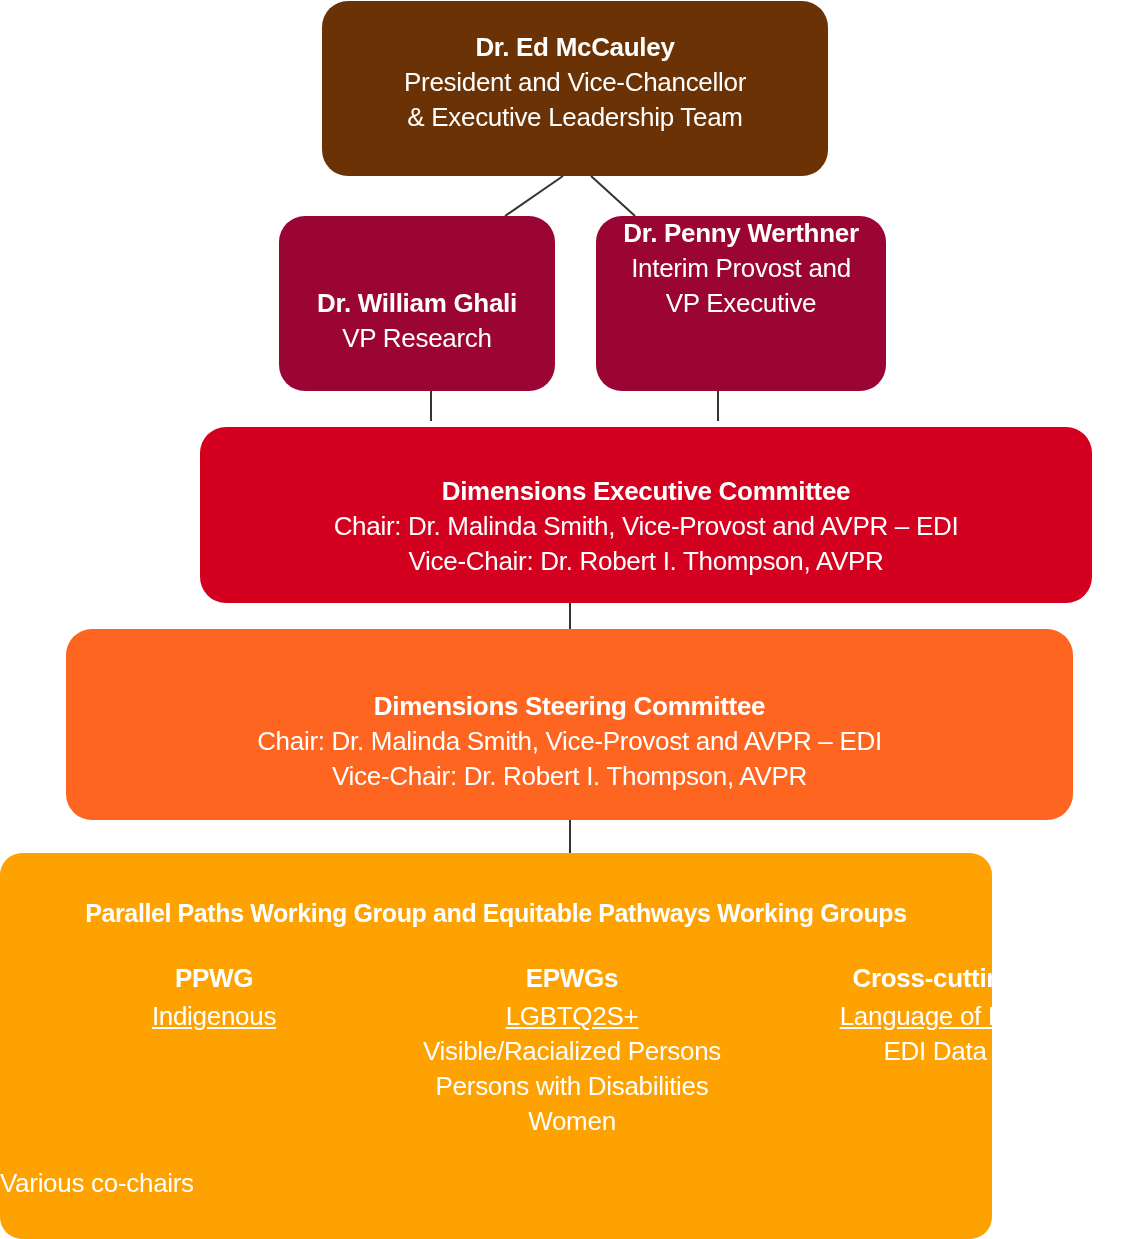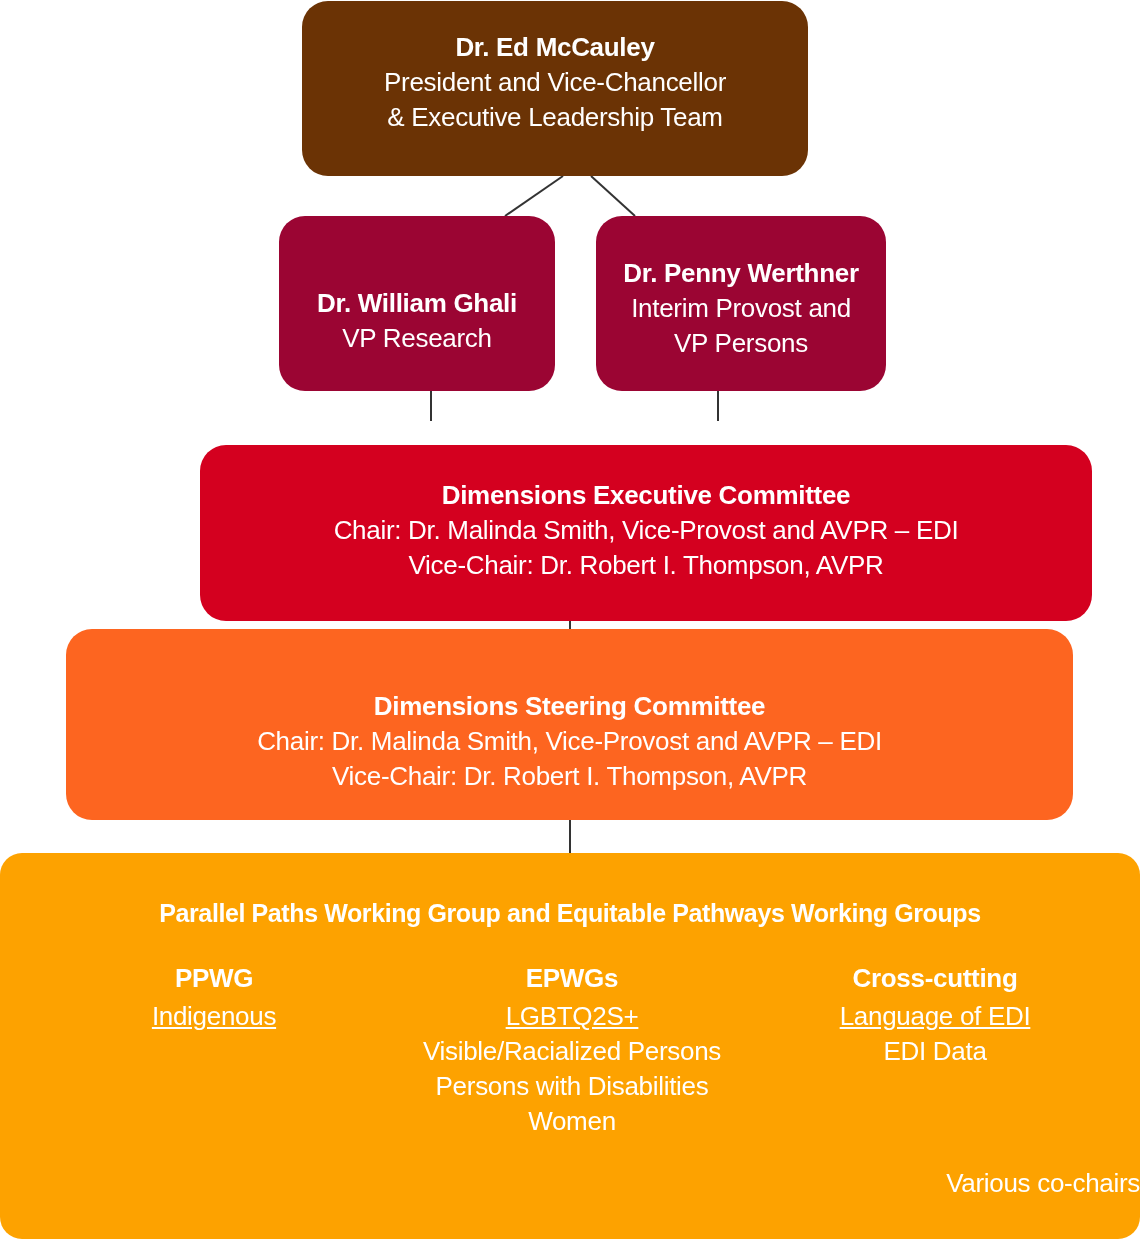--- a/index.html
+++ b/index.html
@@ -3,34 +3,34 @@
 <meta charset="utf-8">
 <style>
   html, body { margin: 0; padding: 0; background: #ffffff; }
   body { width: 1140px; height: 1239px; position: relative; overflow: hidden;
          font-family: "Liberation Sans", "DejaVu Sans", sans-serif; color: #ffffff; }
   .box { position: absolute; border-radius: 26px; display: flex; flex-direction: column;
          align-items: center; justify-content: center; text-align: center; box-sizing: border-box; }
   .line { display: block; white-space: nowrap; line-height: 35px; font-size: 26px; letter-spacing: -0.3px; }
   .b { font-weight: bold; }
   svg.connectors { position: absolute; left: 0; top: 0; width: 1140px; height: 1239px; }
-  #president { left: 302px; top: 1px; width: 506px; height: 175px; background: #6b3305; padding-bottom: 13px; }
+  #president { left: 322px; top: 1px; width: 506px; height: 175px; background: #6b3305; padding-bottom: 13px; }
   #vp-research { left: 279px; top: 216px; width: 276px; height: 175px; background: #9b0533; justify-content: flex-start; padding-top: 70px; }
-  #provost { left: 596px; top: 216px; width: 290px; height: 175px; background: #9b0533; justify-content: flex-start; padding-top: 40px; }
-  #exec { left: 200px; top: 445px; width: 892px; height: 176px; background: #d4001f; justify-content: flex-start; padding-top: 33px; }
+  #provost { left: 596px; top: 216px; width: 290px; height: 175px; background: #9b0533; justify-content: flex-start; }
+  #exec { left: 200px; top: 427px; width: 892px; height: 176px; background: #d4001f; justify-content: flex-start; padding-top: 47px; }
   #steer { left: 66px; top: 629px; width: 1007px; height: 191px; background: #fd6520; justify-content: flex-start; padding-top: 60px; }
-  #groups { left: 0px; top: 853px; width: 1140px; height: 386px; background: #fda200; border-radius: 22px; display: block; }
+  #groups { left: 0px; top: 853px; width: 992px; height: 386px; background: #fda200; border-radius: 22px; display: block; }
   .groups-title { position: absolute; left: 0; width: 100%; top: 43px; text-align: center; font-weight: bold; font-size: 25px; line-height: 35px; letter-spacing: -0.4px; }
   .col { position: absolute; top: 108px; text-align: center; }
   .col .line { line-height: 35px; }
   #col-ppwg { left: 114px; width: 200px; }
   #col-epwg { left: 392px; width: 360px; }
   #col-cross { left: 800px; width: 270px; }
   .col-items .line:first-child { margin-top: 3px; text-decoration: underline; }
-  .cochairs { position: absolute; left: 0; width: 100%; top: 313px; text-align: right; }
+  .cochairs { position: absolute; left: 0; width: 100%; top: 313px; text-align: left; }
 </style>
 </head>
 <body>
 
 <svg class="connectors">
   <line x1="563" y1="176" x2="505" y2="216" stroke="#333333" stroke-width="2"></line>
   <line x1="591" y1="176" x2="635" y2="216" stroke="#333333" stroke-width="2"></line>
   <line x1="431" y1="391" x2="431" y2="421" stroke="#333333" stroke-width="2"></line>
   <line x1="718" y1="391" x2="718" y2="421" stroke="#333333" stroke-width="2"></line>
   <line x1="570" y1="597" x2="570" y2="629" stroke="#333333" stroke-width="2"></line>
@@ -44,21 +44,21 @@
 </div>
 
 <div id="vp-research" class="box">
   <span class="line b">Dr. William Ghali</span>
   <span class="line">VP Research</span>
 </div>
 
 <div id="provost" class="box">
   <span class="line b">Dr. Penny Werthner</span>
   <span class="line">Interim Provost and</span>
-  <span class="line">VP Persons</span>
+  <span class="line">VP Executive</span>
 </div>
 
 <div id="exec" class="box">
   <span class="line b">Dimensions Executive Committee</span>
   <span class="line">Chair: Dr. Malinda Smith, Vice-Provost and AVPR – EDI</span>
   <span class="line">Vice-Chair: Dr. Robert I. Thompson, AVPR</span>
 </div>
 
 <div id="steer" class="box">
   <span class="line b">Dimensions Steering Committee</span>

